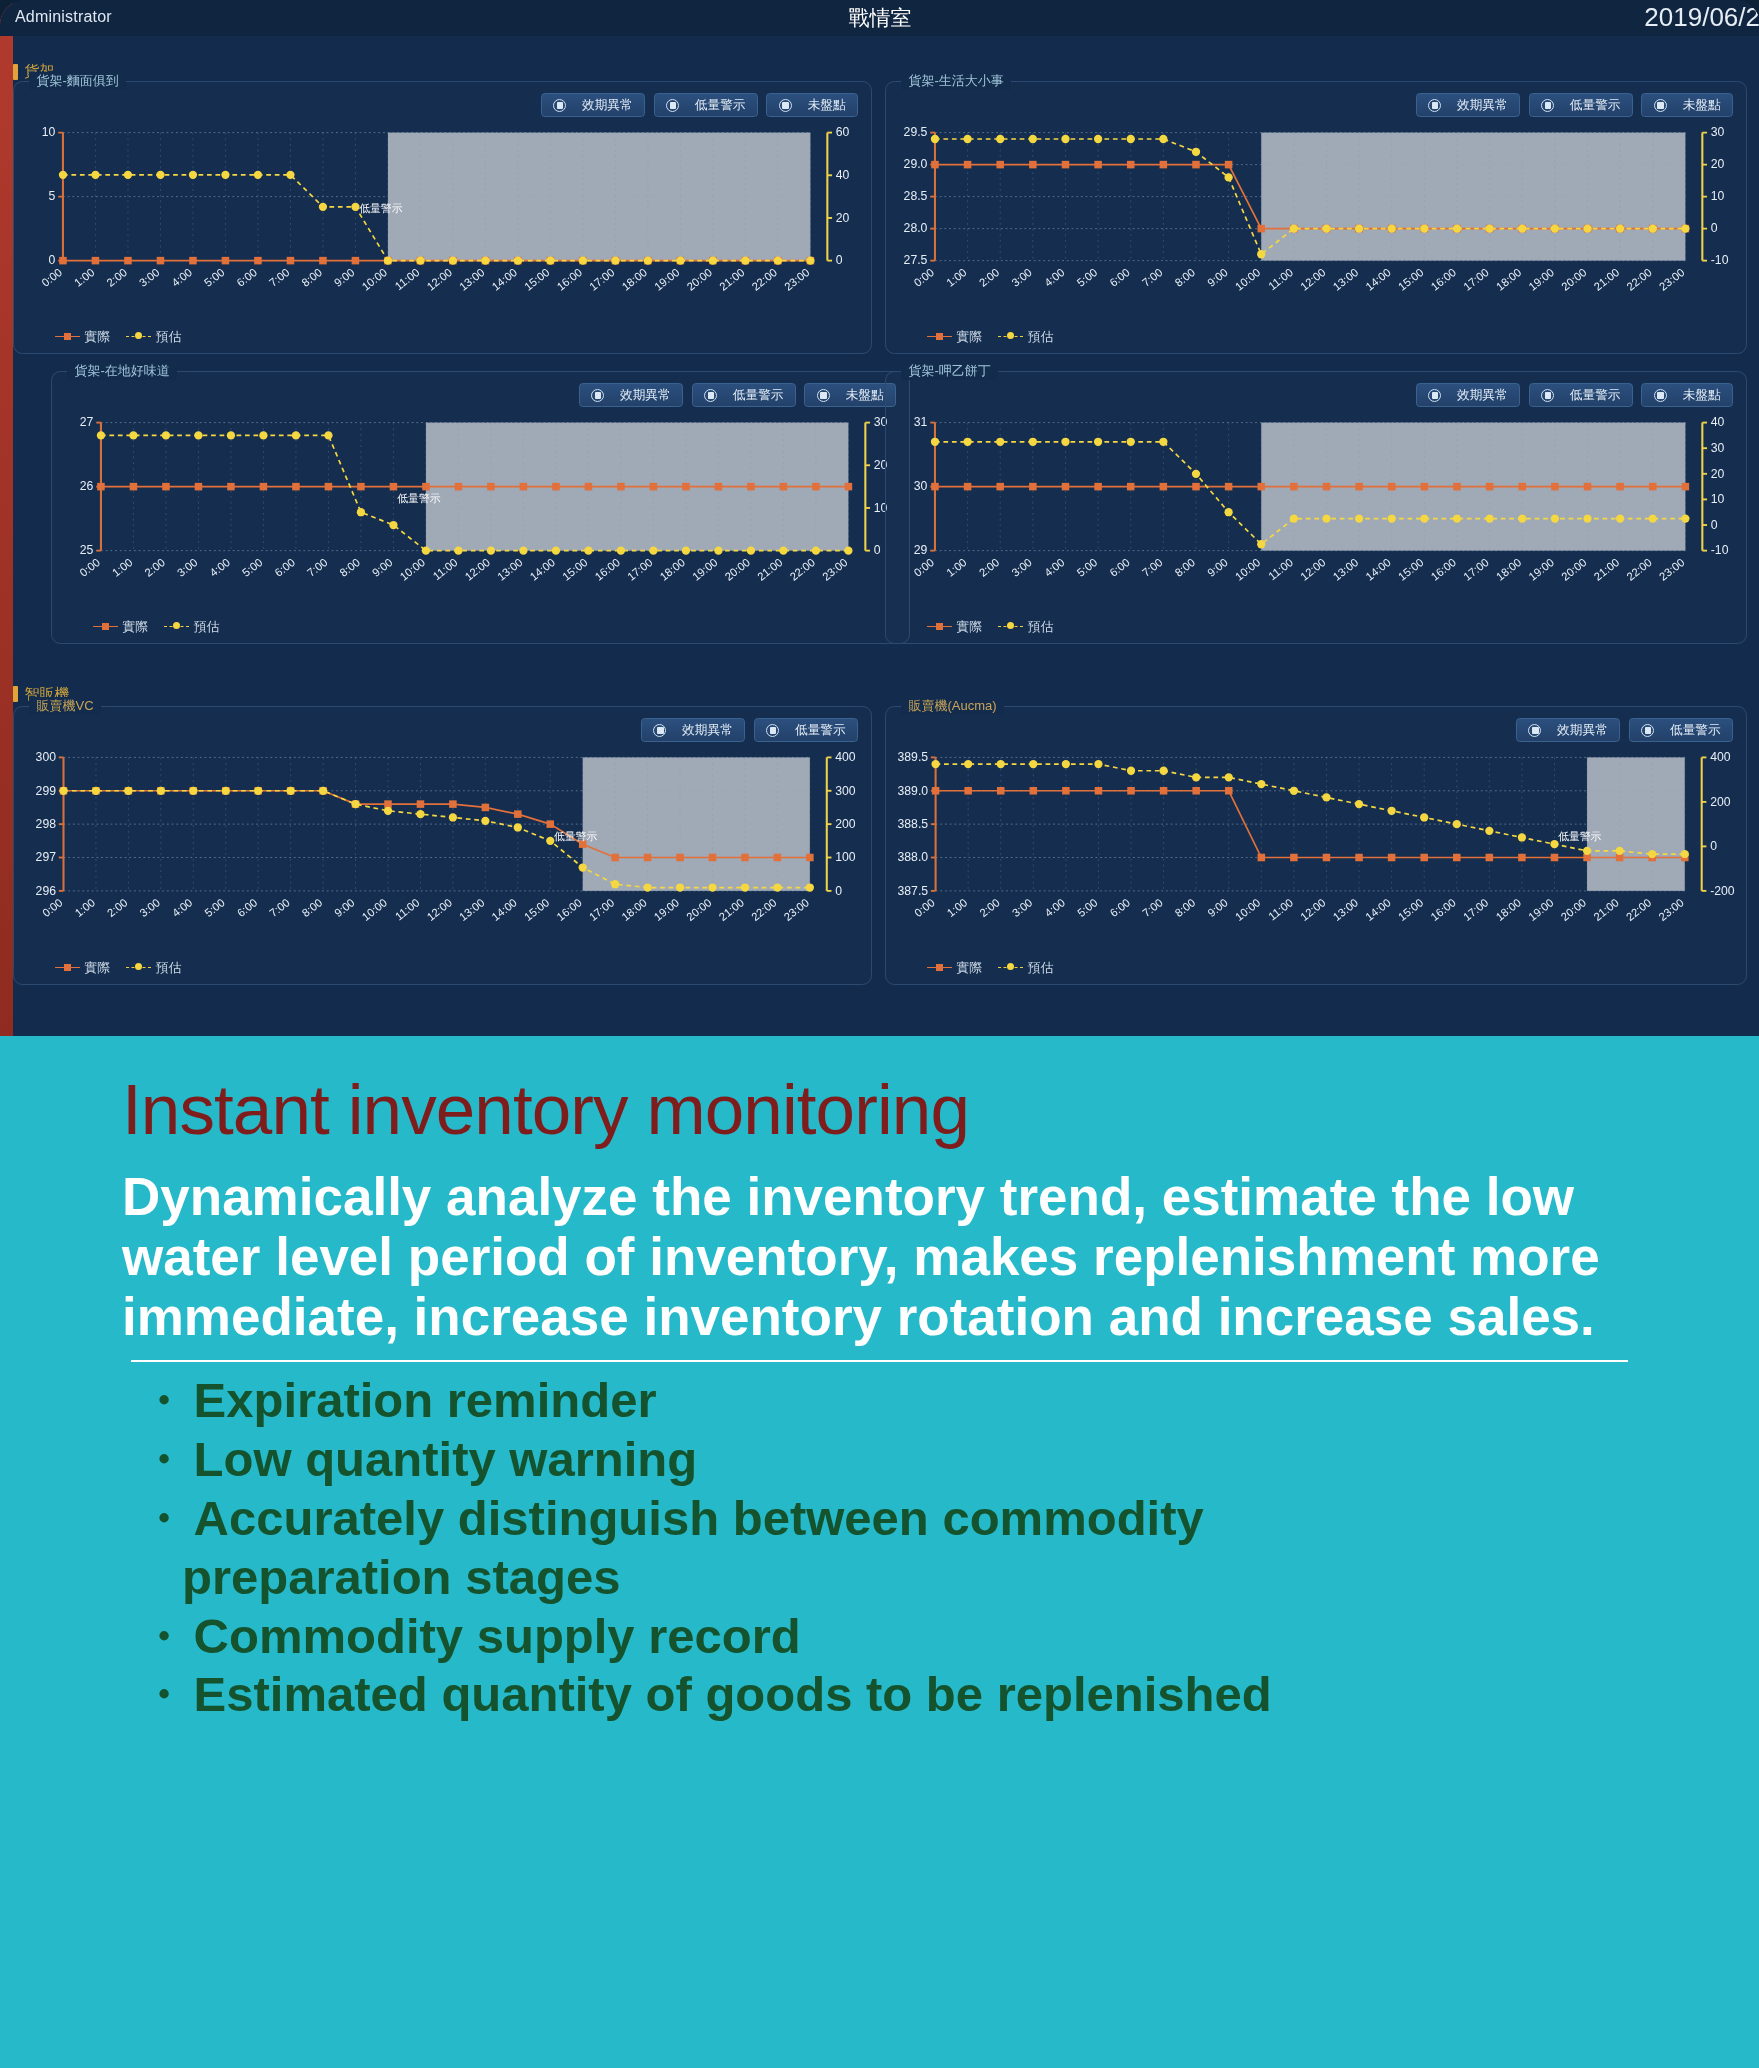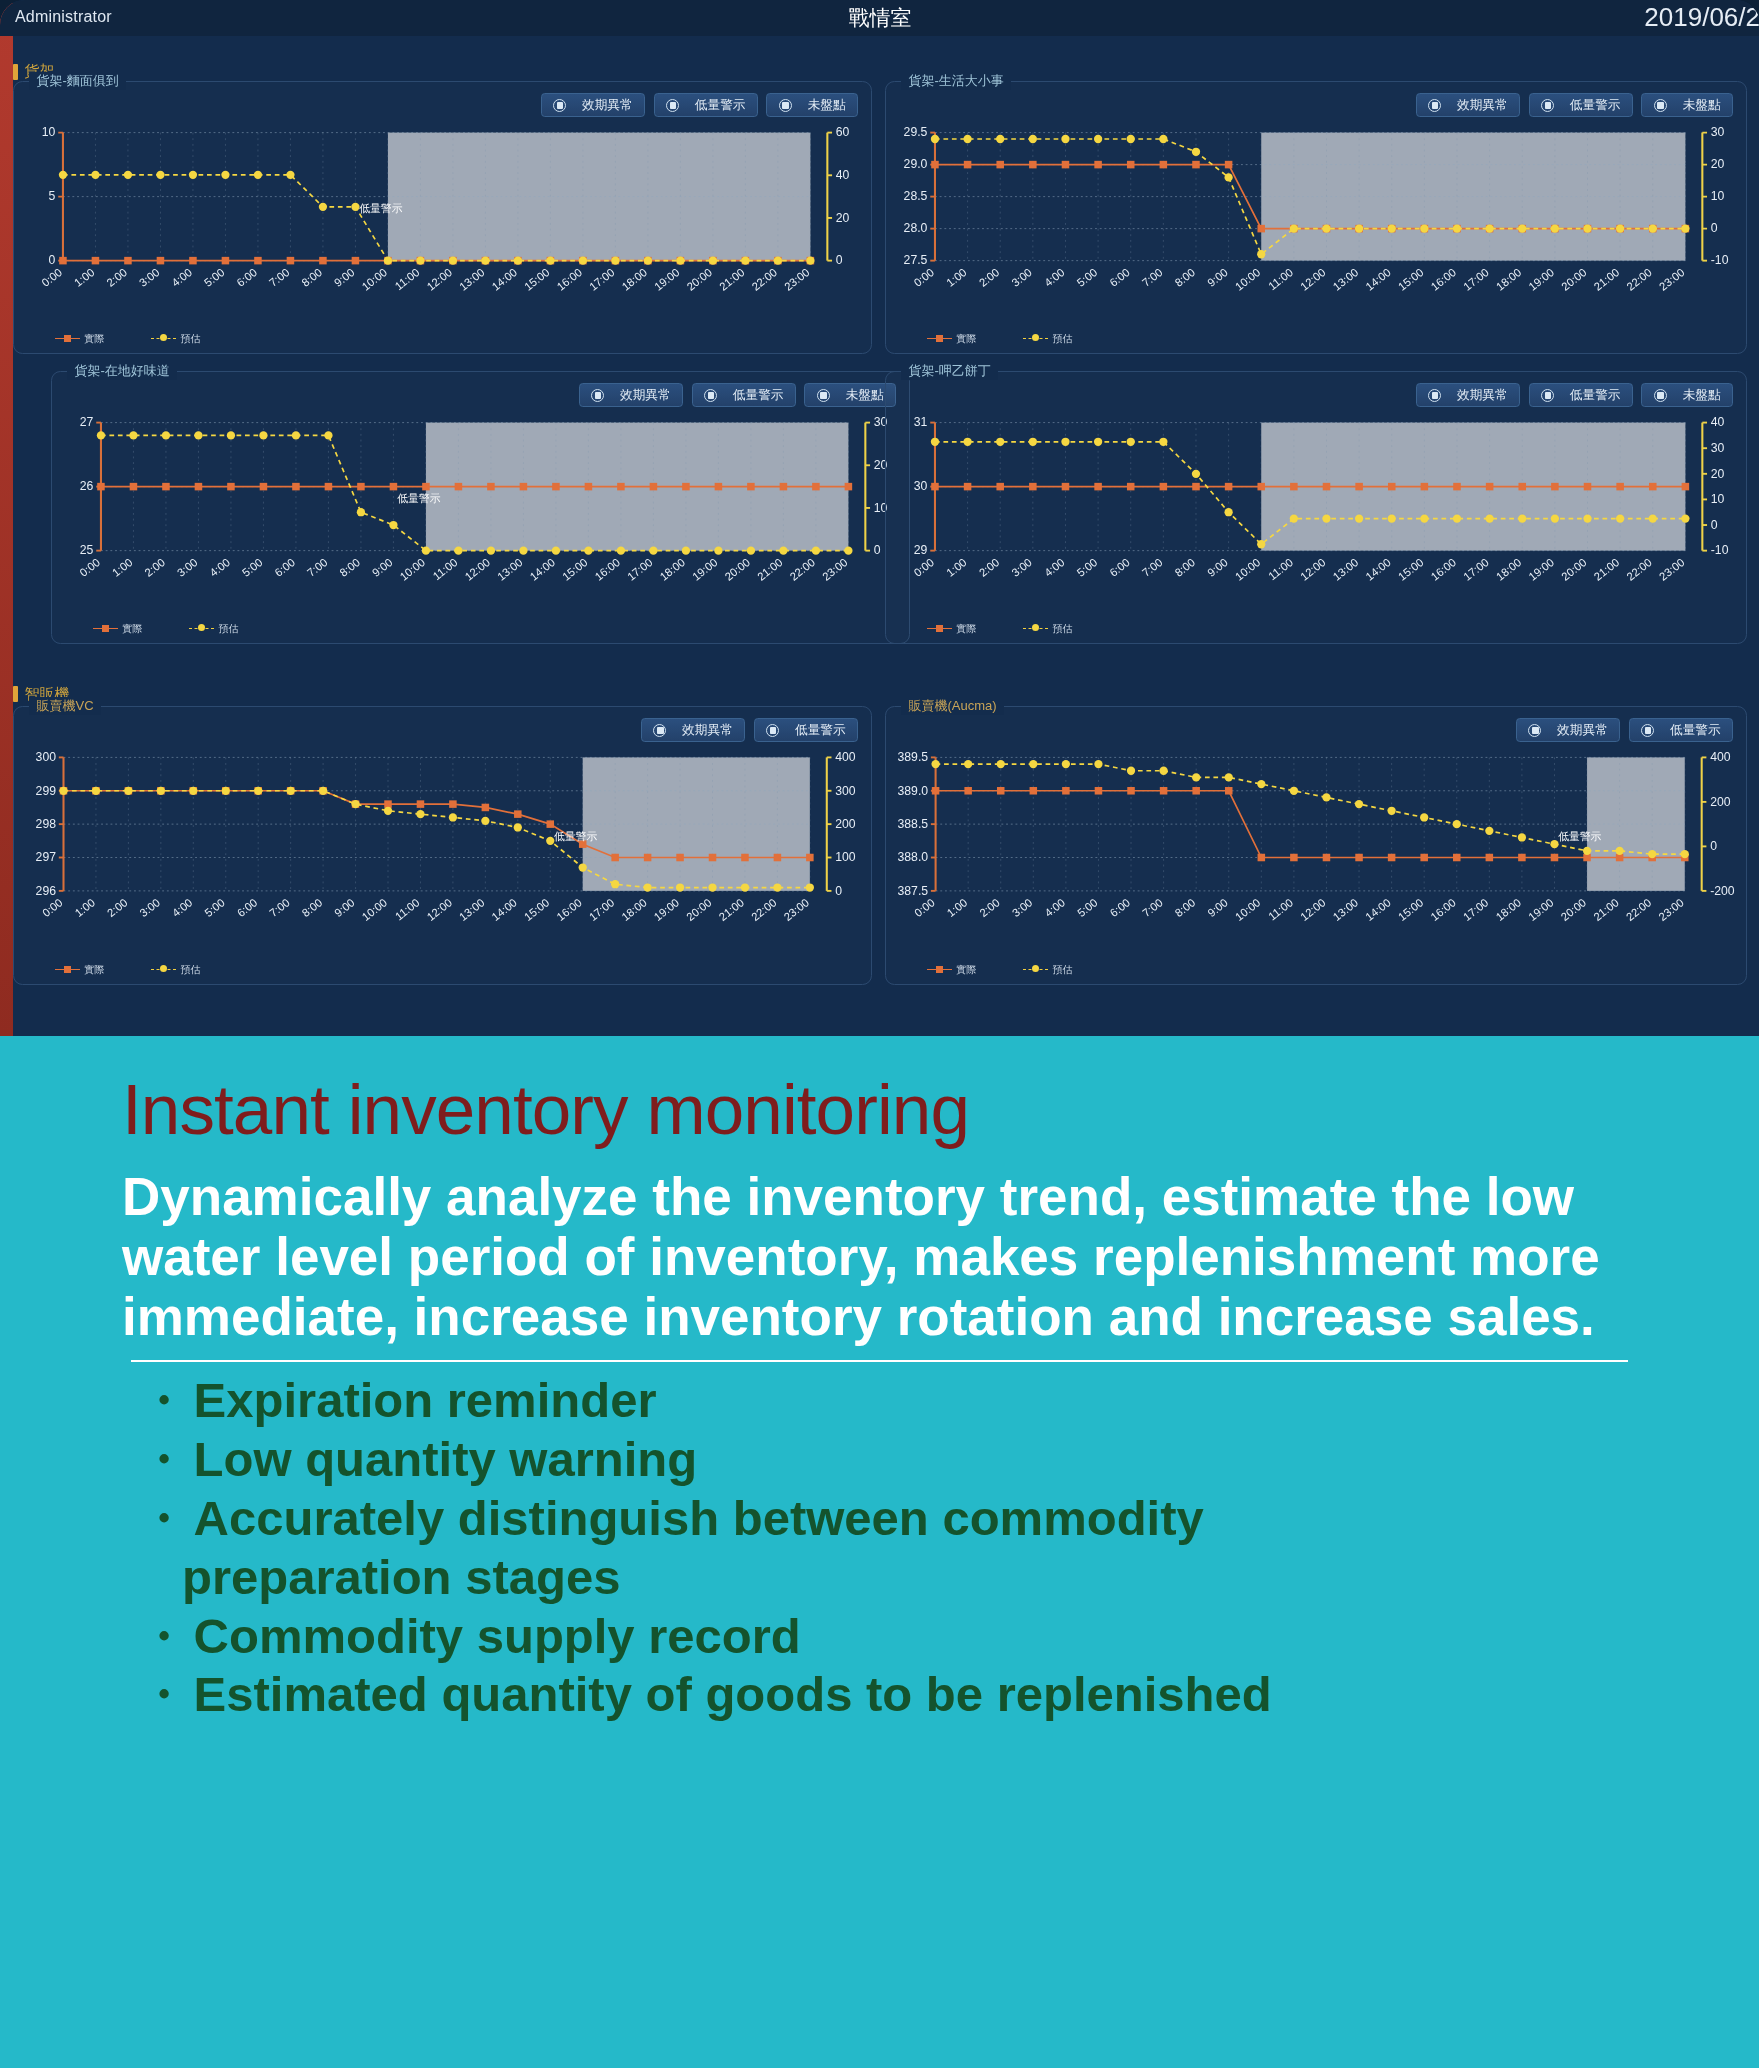--- a/index.html
+++ b/index.html
@@ -93,21 +93,21 @@
   .pill .ic::after {
     content: ""; position: absolute; left: 2.8px; top: 2.4px;
     width: 6.6px; height: 7.5px; background: #dce9f5; border-radius: 0.9px;
   }
 
   
   .chart { position: absolute; }
 
   
   .series-legend {
-    position: absolute; display: flex; gap: 47px; font-size: 10px; color: #cdd9e6;
+    position: absolute; display: flex; gap: 16px; font-size: 13px; color: #cdd9e6;
     align-items: center;
   }
   .series-legend .item { display: flex; align-items: center; gap: 4.7px; }
   .sw { width: 24.5px; height: 1.9px; position: relative; }
   .sw.actual { background: #e2703a; }
   .sw.actual::after {
     content:""; position:absolute; left: 8.5px; top:-2.8px; width:7.5px; height:7.5px;
     background:#e2703a;
   }
   .sw.est { background: transparent; border-top: 1.9px dashed #f2cf3f; }

